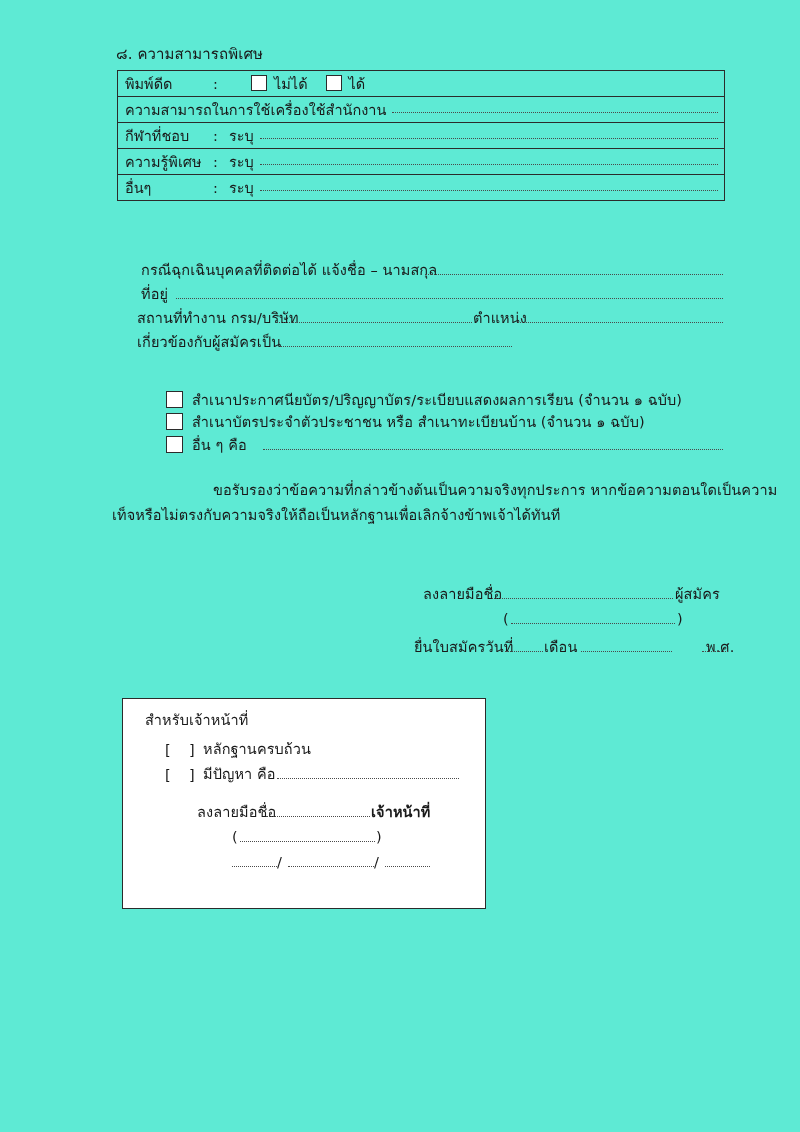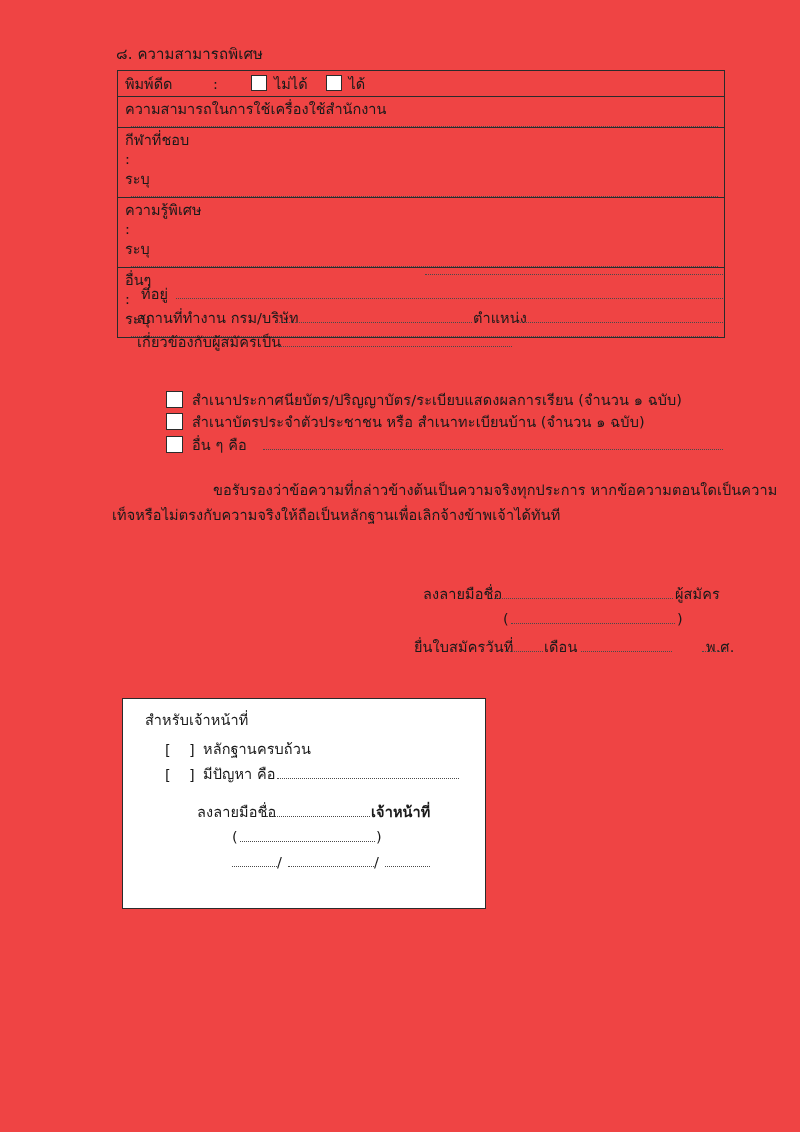--- a/index.html
+++ b/index.html
@@ -15,21 +15,21 @@
     font-family: "DejaVu Sans", "Liberation Sans", sans-serif;
     color: #191919;
     overflow: hidden;
   }
 
   .page {
     position: absolute;
     inset: 0;
     width: 800px;
     height: 1132px;
-    background: #ef4444;
+    background: #5eead4;
   }
 
   
   .t {
     position: absolute;
     white-space: nowrap;
     font-size: 14.5px;
     line-height: 1;
     letter-spacing: 0.1px;
   }
@@ -67,22 +67,22 @@
   .row-label {
     display: inline-block;
     min-width: 88px;
   }
   .row-colon {
     display: inline-block;
     width: 16px;
   }
   .cell-flow {
     display: flex;
+    align-items: center;
     width: 100%;
-    flex-direction: column;
   }
   .cell-dots {
     flex: 1 1 auto;
     border-bottom: 1.5px dotted #4a4a4a;
     margin: 6px 6px 0 6px;
     height: 0;
   }
 
   
   .cbox {
@@ -185,20 +185,21 @@
             <span class="row-label">อื่นๆ</span>
             <span class="row-colon">:</span>
             <span>ระบุ</span>
             <span class="cell-dots"></span>
           </span>
         </td>
       </tr>
     </tbody>
   </table>
 
+  <div class="t contact-line" style="left:141px; top:263px;">กรณีฉุกเฉินบุคคลที่ติดต่อได้ แจ้งชื่อ – นามสกุล</div>
   <div class="dots" style="left:425px; top:274px; width:298px;"></div>
 
   <div class="t contact-line" style="left:141px; top:287px;">ที่อยู่</div>
   <div class="dots" style="left:176px; top:298px; width:547px;"></div>
 
   <div class="t contact-line" style="left:137px; top:311px;">สถานที่ทำงาน กรม/บริษัท</div>
   <div class="dots" style="left:277px; top:322px; width:195px;"></div>
   <div class="t contact-line" style="left:473px; top:311px;">ตำแหน่ง</div>
   <div class="dots" style="left:518px; top:322px; width:205px;"></div>
 

